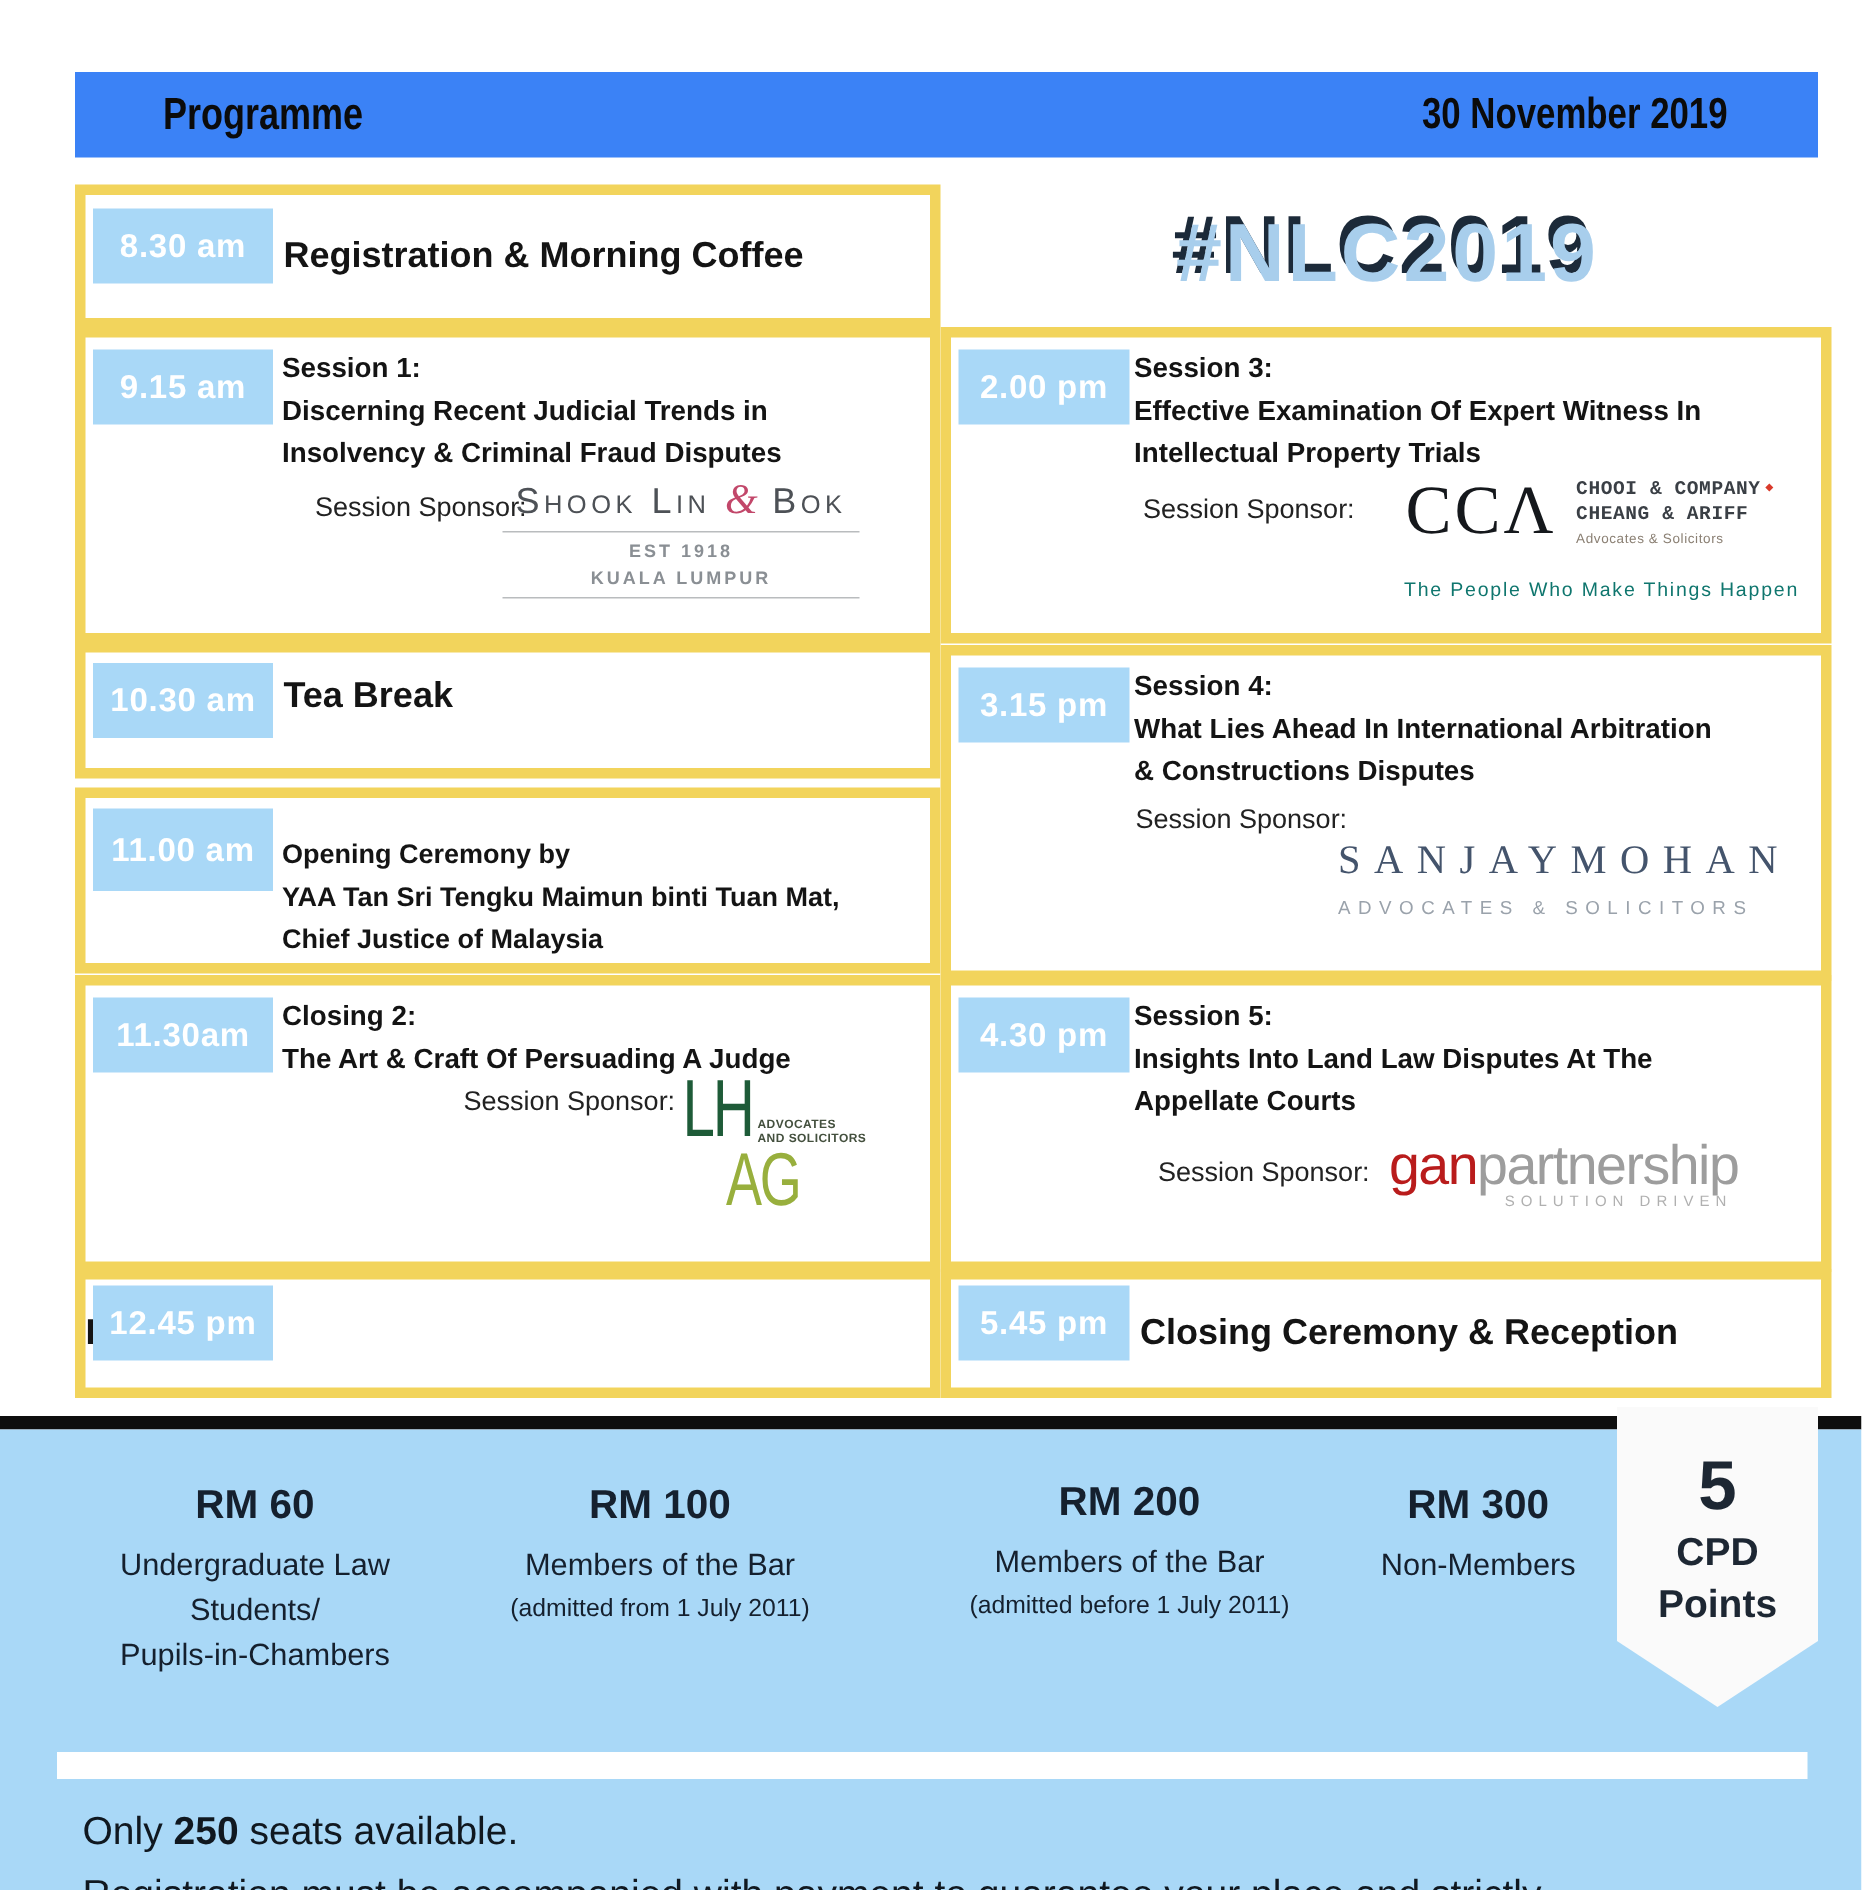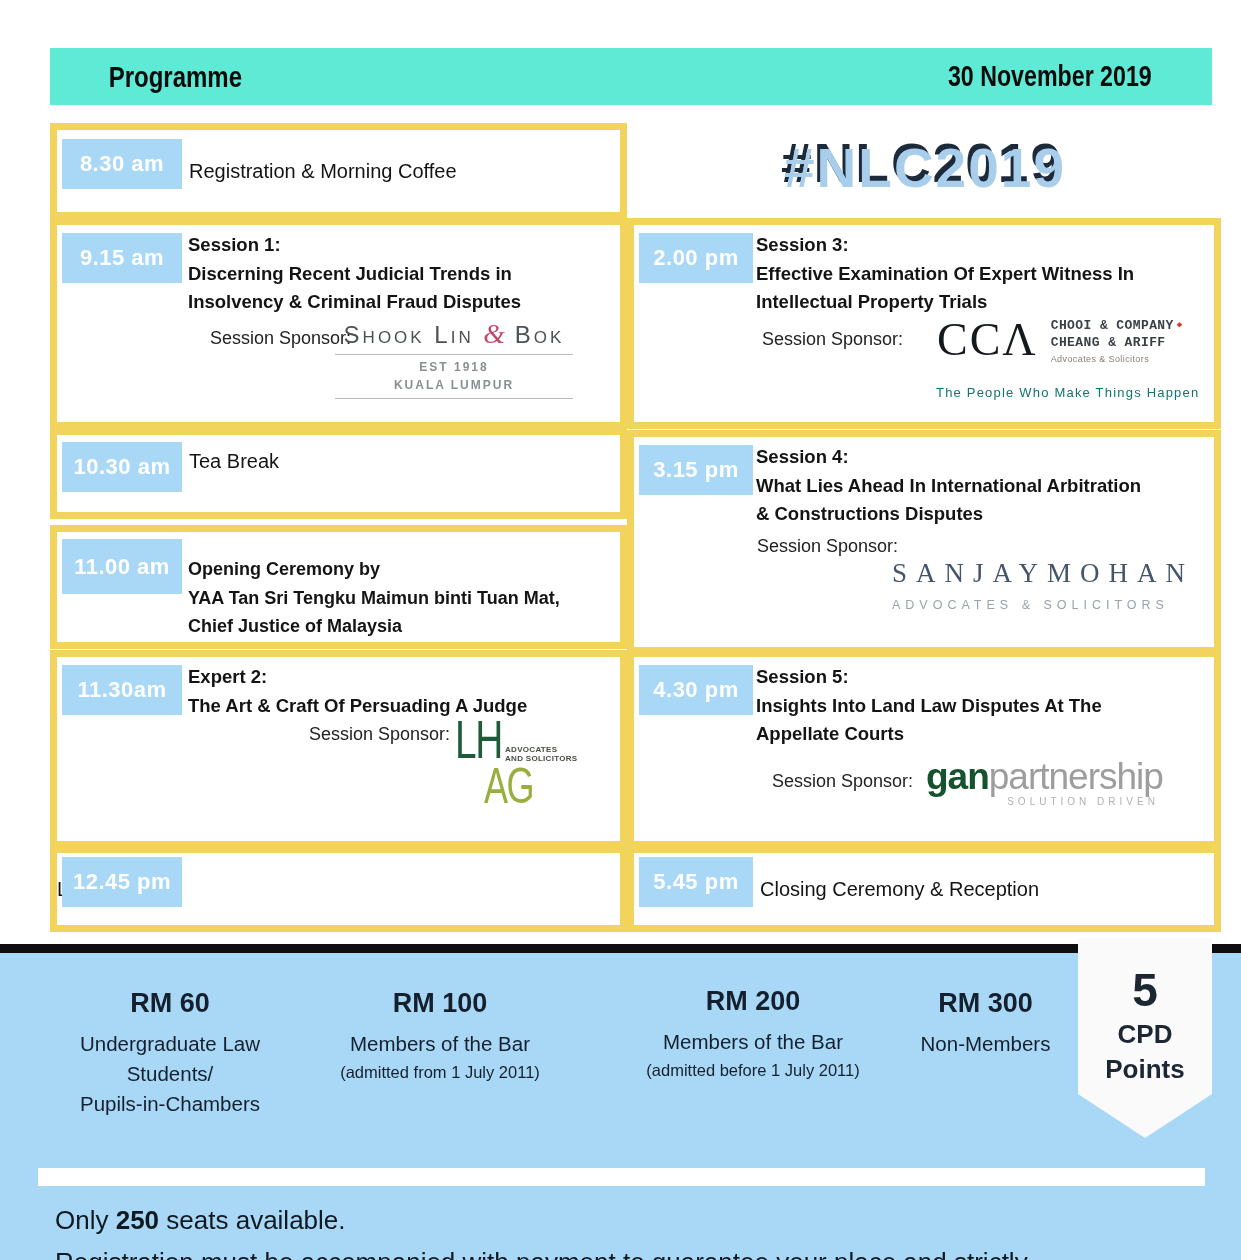--- a/index.html
+++ b/index.html
@@ -2,33 +2,33 @@
 <html><head>
 <meta charset="utf-8">
 <style>
   html,body{margin:0;padding:0;}
   body{
     width:1241px;height:1260px;overflow:hidden;position:relative;
     background:#ffffff;font-family:"Liberation Sans",sans-serif;
   }
   .condensed{display:inline-block;transform:scaleX(.8);}
   
-  .header-bar{position:absolute;left:50px;top:48px;width:1162px;height:57px;background:#5eead4;}
+  .header-bar{position:absolute;left:50px;top:48px;width:1162px;height:57px;background:#3b82f6;}
   .header-title{position:absolute;left:42px;top:0;height:57px;line-height:57px;font-size:30px;font-weight:bold;color:#0b0b0b;transform-origin:left center;}
   .header-date{position:absolute;right:60px;top:0;height:57px;line-height:57px;font-size:29px;font-weight:bold;color:#0b0b0b;transform-origin:right center;}
   
   .nlc{position:absolute;left:640px;top:136px;width:570px;text-align:center;
        font-size:55px;font-weight:bold;letter-spacing:2px;color:#A8CEEC;
        text-shadow:-3px -5px 0 #1C2A39;}
   
   .box{position:absolute;background:#fff;border:7px solid #F2D45C;}
   .badge{position:absolute;background:#A9D8F7;color:#ffffff;font-size:22px;font-weight:bold;
          display:flex;align-items:center;justify-content:center;letter-spacing:.5px;}
   .titles{position:absolute;font-weight:bold;color:#141414;font-size:18.5px;line-height:28.5px;white-space:nowrap;}
-  .single{height:100%;display:flex;align-items:center;font-weight:normal;color:#141414;font-size:20px;}
+  .single{height:100%;display:flex;align-items:center;font-weight:bold;color:#141414;font-size:24px;}
   .sp-label{position:absolute;font-size:18px;color:#222;white-space:nowrap;}
   
   .slb{position:absolute;width:238px;text-align:center;}
   .slb-name{font-variant:small-caps;font-size:24px;letter-spacing:3px;color:#4D5156;white-space:nowrap;}
   .slb-amp{color:#C2476A;font-family:"Liberation Serif",serif;font-style:italic;font-size:28px;letter-spacing:0;}
   .slb-rule{border-top:1px solid #B9BCBE;margin:4px 0 3px 0;}
   .slb-sub{font-size:12px;font-weight:bold;letter-spacing:2px;color:#8A8F94;line-height:18px;}
   
   .lhag{position:absolute;width:175px;height:112px;}
   .lhag-lh{font-size:54px;line-height:44px;color:#1E5B38;letter-spacing:-2px;transform:scaleX(.72);transform-origin:left top;}
@@ -41,21 +41,21 @@
   .cca-diamond{color:#D93A2B;font-size:9px;margin-left:3px;vertical-align:2px;}
   .cca-l3{font-size:9px;color:#8B8074;margin-top:3px;letter-spacing:.4px;}
   .cca-tagline{position:absolute;width:244px;text-align:right;font-size:13px;color:#0f766e;letter-spacing:1.2px;white-space:nowrap;}
   
   .sanjay{position:absolute;text-align:left;}
   .sanjay-name{font-family:"Liberation Serif",serif;font-size:27px;letter-spacing:9px;color:#44546C;white-space:nowrap;}
   .sanjay-sub{font-size:12.5px;letter-spacing:5px;color:#9AA2AB;margin-top:9px;white-space:nowrap;}
   
   .gan{position:absolute;}
   .gan-name{font-size:37px;letter-spacing:-1px;white-space:nowrap;line-height:37px;}
-  .gan-bold{font-weight:bold;color:#14532d;}
+  .gan-bold{font-weight:normal;color:#b91c1c;}
   .gan-light{color:#9D9D9D;}
   .gan-sub{text-align:right;font-size:10px;letter-spacing:4px;color:#B0B0B0;padding-right:4px;margin-top:1px;}
   
   .black-bar{position:absolute;left:0;top:944px;width:1241px;height:9px;background:#0e0e0e;}
   .bottom-blue{position:absolute;left:0;top:953px;width:1241px;height:307px;background:#A9D8F7;}
   .price{position:absolute;text-align:center;color:#15202E;z-index:3;}
   .price-amt{font-size:27px;font-weight:bold;margin-bottom:10px;}
   .price-line{font-size:20.5px;line-height:30px;}
   .price-paren{font-size:16.5px;line-height:26px;}
   .ribbon{position:absolute;left:1078px;top:938px;width:134px;height:200px;background:#fafafa;
@@ -109,21 +109,21 @@
   <div class="titles" style="left:131px;top:23px;font-size:18px">
     <div>Opening Ceremony by</div>
     <div>YAA Tan Sri Tengku Maimun binti Tuan Mat,</div>
     <div>Chief Justice of Malaysia</div>
   </div>
 </div>
 
 <div class="box" style="left:50px;top:650px;width:563px;height:184px">
   <div class="badge" style="left:5px;top:8px;width:120px;height:50px">11.30am</div>
   <div class="titles" style="left:131px;top:6px">
-    <div>Expert 2:</div>
+    <div>Closing 2:</div>
     <div>The Art &amp; Craft Of Persuading A Judge</div>
   </div>
   <div class="sp-label" style="left:252px;top:67px">Session Sponsor:</div>
   <div class="lhag" style="left:398px;top:60px">
     <div class="lhag-lh">LH</div>
     <div class="lhag-tag">
       <div>ADVOCATES</div>
       <div>AND SOLICITORS</div>
     </div>
     <div class="lhag-ag">AG</div>

